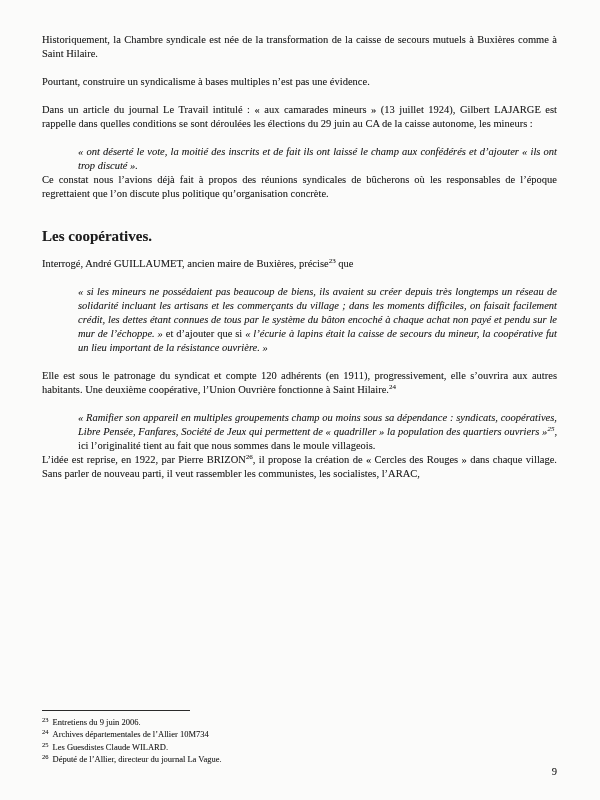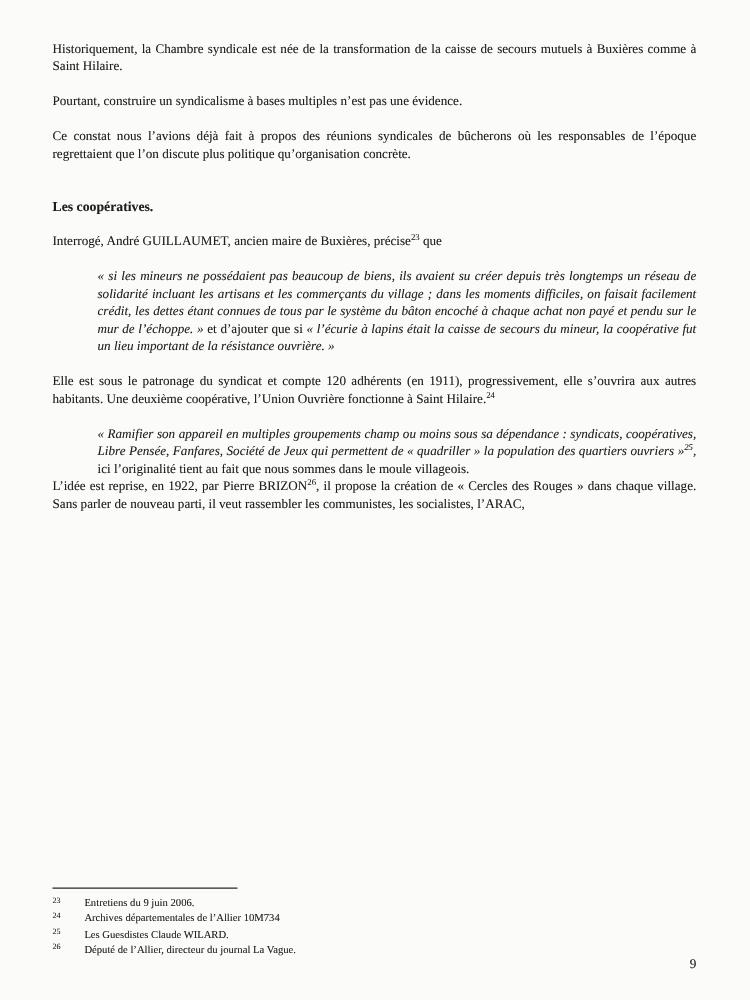--- a/index.html
+++ b/index.html
@@ -20,21 +20,21 @@
     text-shadow: 0 0 0.5px rgba(40,40,40,0.35);
   }
   .page p {
     margin: 0 0 14px 0;
     font-size: 10.5px;
     line-height: 14px;
     text-align: justify;
   }
   .page h2 {
     margin: 28px 0 14px 0;
-    font-size: 11px;
+    font-size: 15px;
     line-height: 14px;
     font-weight: bold;
   }
   .quote {
     margin-left: 36px !important;
     font-style: italic;
   }
   .flush { margin-bottom: 0 !important; }
   .rm { font-style: normal; }
   sup.ref {
@@ -55,38 +55,40 @@
     border-top: 1.5px solid #2a2a2a;
     margin-bottom: 5px;
   }
   .fn {
     margin: 0 !important;
     font-size: 8.5px !important;
     line-height: 12.4px !important;
     text-align: left !important;
   }
   .fn sup.ref { font-size: 6.5px; top: -3px; }
-  .fn .fn-text { margin-left: 19px; }
+  .fn .fn-text { margin-left: 4px; }
   .page-number {
     position: absolute;
     top: 766px;
     right: 43px;
     font-size: 10.5px;
   }
 </style>
 </head>
 <body>
 
 <div class="page">
 
   <p>Historiquement, la Chambre syndicale est née de la transformation de la caisse de secours mutuels à Buxières comme à Saint Hilaire.</p>
 
   <p>Pourtant, construire un syndicalisme à bases multiples n’est pas une évidence.</p>
 
+  <p>Dans un article du journal Le Travail intitulé : « aux camarades mineurs » (13 juillet 1924), Gilbert LAJARGE est rappelle dans quelles conditions se sont déroulées les élections du 29 juin au CA de la caisse autonome, les mineurs :</p>
 
+  <p class="quote flush">« ont déserté le vote, la moitié des inscrits et de fait ils ont laissé le champ aux confédérés et d’ajouter « ils ont trop discuté ».</p>
 
   <p>Ce constat nous l’avions déjà fait à propos des réunions syndicales de bûcherons où les responsables de l’époque regrettaient que l’on discute plus politique qu’organisation concrète.</p>
 
   <h2>Les coopératives.</h2>
 
   <p><span>Interrogé, André GUILLAUMET, ancien maire de Buxières, précise</span><sup class="ref">23</sup><span> que</span></p>
 
   <p class="quote"><span>« si les mineurs ne possédaient pas beaucoup de biens, ils avaient su créer depuis très longtemps un réseau de solidarité incluant les artisans et les commerçants du village ; dans les moments difficiles, on faisait facilement crédit, les dettes étant connues de tous par le système du bâton encoché à chaque achat non payé et pendu sur le mur de l’échoppe. » </span><span class="rm">et d’ajouter que si </span><span>« l’écurie à lapins était la caisse de secours du mineur, la coopérative fut un lieu important de la résistance ouvrière. »</span></p>
 
 

